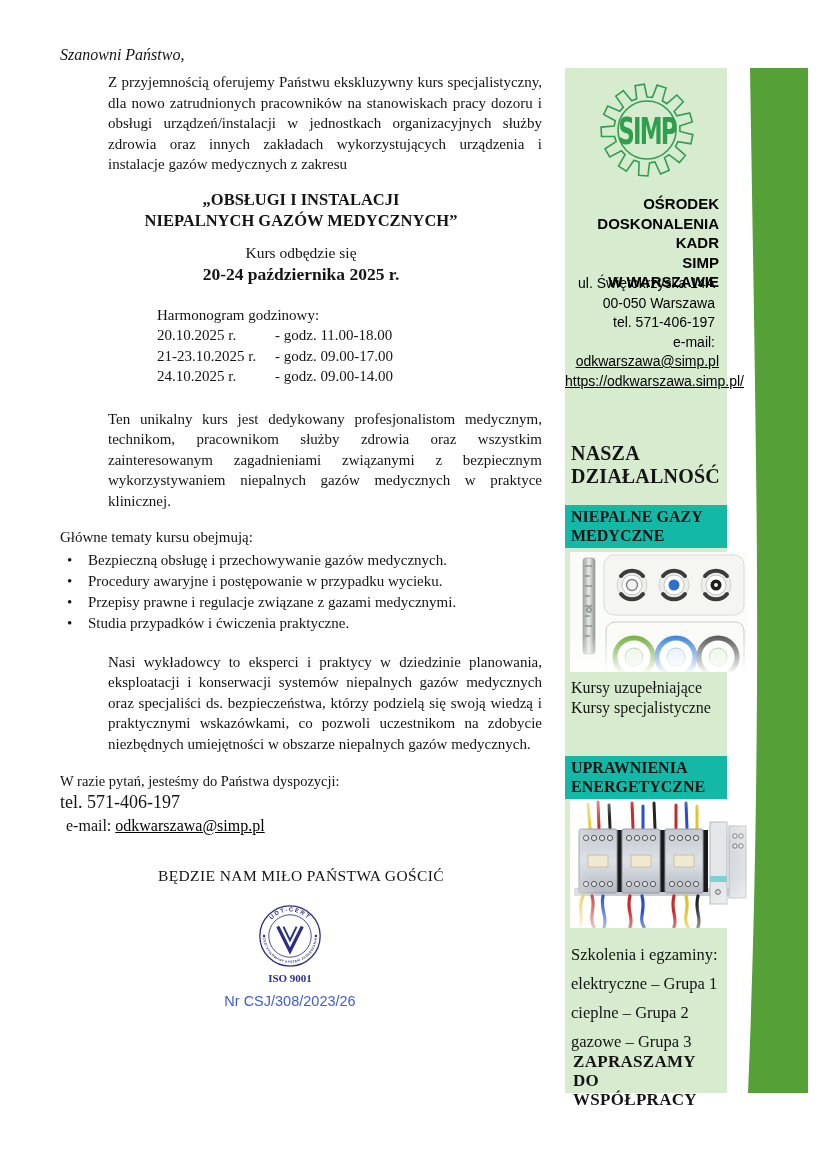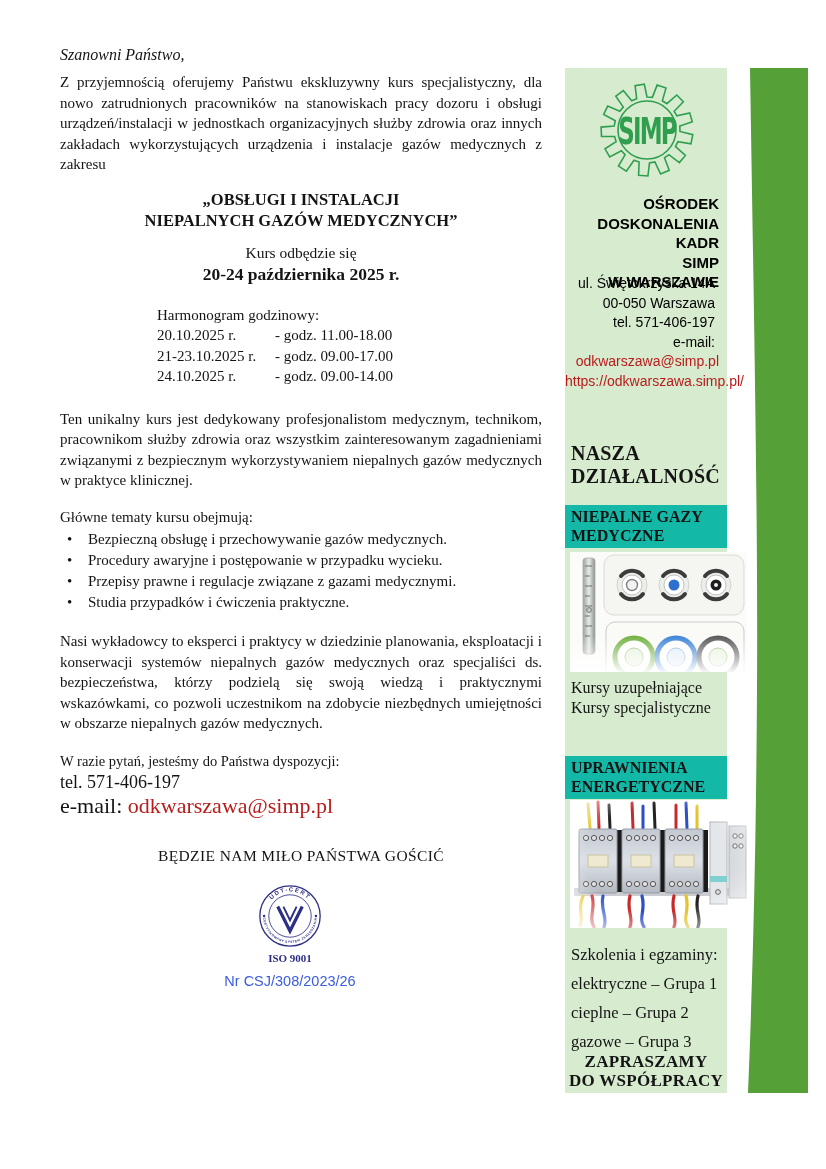--- a/index.html
+++ b/index.html
@@ -8,38 +8,38 @@
     position: relative;
     background: #ffffff;
     font-family: "Liberation Serif", serif;
     color: #141414;
     overflow: hidden;
   }
 
   
   .main { position:absolute; left:60px; top:46px; width:482px; }
   .salutation { font-style: italic; font-size:16px; margin-bottom:8px; }
-  .para { font-size:15px; line-height:20.5px; text-align: justify; }
+  .para { font-size:15px; line-height:20.5px; text-align: justify; margin-left: 48px; }
   .course-title { margin-top:14px; text-align:center; font-weight:bold; font-size:16.5px; line-height:21px; }
   .kurs-line { margin-top:12px; text-align:center; font-size:15.5px; line-height:20px; }
   .dates-line { text-align:center; font-weight:bold; font-size:17.5px; line-height:22px; }
   .venue-line { text-align:center; font-weight:bold; font-size:15.5px; line-height:20px; }
   .schedule { margin-top:20px; margin-left:97px; font-size:15px; line-height:20.5px; }
   .sch-row { display:flex; }
   .sch-date { width:118px; flex:none; }
   .desc { margin-top:22px; }
   .topics-title { margin-top:16px; font-size:15px; line-height:20.5px; }
   ul.topics { list-style:none; margin-top:2px; }
   ul.topics li { position:relative; padding-left:28px; font-size:15px; line-height:21px; }
   ul.topics li::before { content:"•"; position:absolute; left:7px; }
   .lect { margin-top:18px; }
   .contact-intro { margin-top:18px; font-size:14.5px; line-height:19px; }
   .phone-line { font-size:18px; line-height:23px; }
-  .email-line { font-size:22px; line-height:23px; }
-  a.glink { color:#b91c1c; cursor:pointer; }
+  .email-line { font-size:16px; line-height:23px;margin-left:6px; }
+  a.glink { color:#000000; text-decoration:underline; cursor:pointer; }
   .closing { margin-top:30px; text-align:center; font-size:15.5px; letter-spacing:0.4px; }
   .cert { margin-top:18px; width:460px; display:flex; flex-direction:column; align-items:center; }
   .iso-label { margin-top:3px; font-size:11px; font-weight:bold; color:#2d2f86; font-family:"Liberation Serif", serif; }
   .cert-number { margin-top:9px; font-size:14.5px; color:#3b5ce0; font-family:"Liberation Sans", sans-serif; }
 
   
   .sidebar-panel {
     position:absolute; left:565px; top:68px; width:162px; height:1025px;
     background:#d7ebcf;
   }
@@ -55,22 +55,22 @@
   .side-h1 { position:absolute; top:374px; left:6px; font-weight:bold; font-size:20px; letter-spacing:0.2px; }
   .white-strip { position:absolute; left:0; width:100%; background:#14b8a6; padding:2px 4px 3px 6px;
     font-weight:bold; font-size:16px; line-height:19px; }
   .strip-gazy { top:437px; }
   .strip-energ { top:688px; }
   .side-img { position:absolute; left:5px; width:177px; }
   .img-medical { top:484px; height:120px; }
   .img-electrical { top:732px; height:128px; }
   .courses-block { position:absolute; top:610px; left:6px; font-size:16px; line-height:20px; }
   .trainings-block { position:absolute; top:872px; left:6px; font-size:16.5px; line-height:29px; }
-  .side-closing { position:absolute; top:984px; left:0; width:100%; text-align:center;
-    font-weight:bold; font-size:17px; line-height:19px; letter-spacing:0.3px; }
+  .side-closing { position:absolute; top:984px; left:0; width:100%; 
+    font-weight:bold; font-size:17px; line-height:19px; letter-spacing:0.3px;padding-left:8px; }
 </style>
 </head>
 <body>
 
 <div class="main">
 
   <div class="salutation">Szanowni Państwo,</div>
 
   <p class="para">Z przyjemnością oferujemy Państwu ekskluzywny kurs specjalistyczny, dla nowo zatrudnionych pracowników na stanowiskach pracy dozoru i obsługi urządzeń/instalacji w jednostkach organizacyjnych służby zdrowia oraz innych zakładach wykorzystujących urządzenia i instalacje gazów medycznych z zakresu</p>
 

